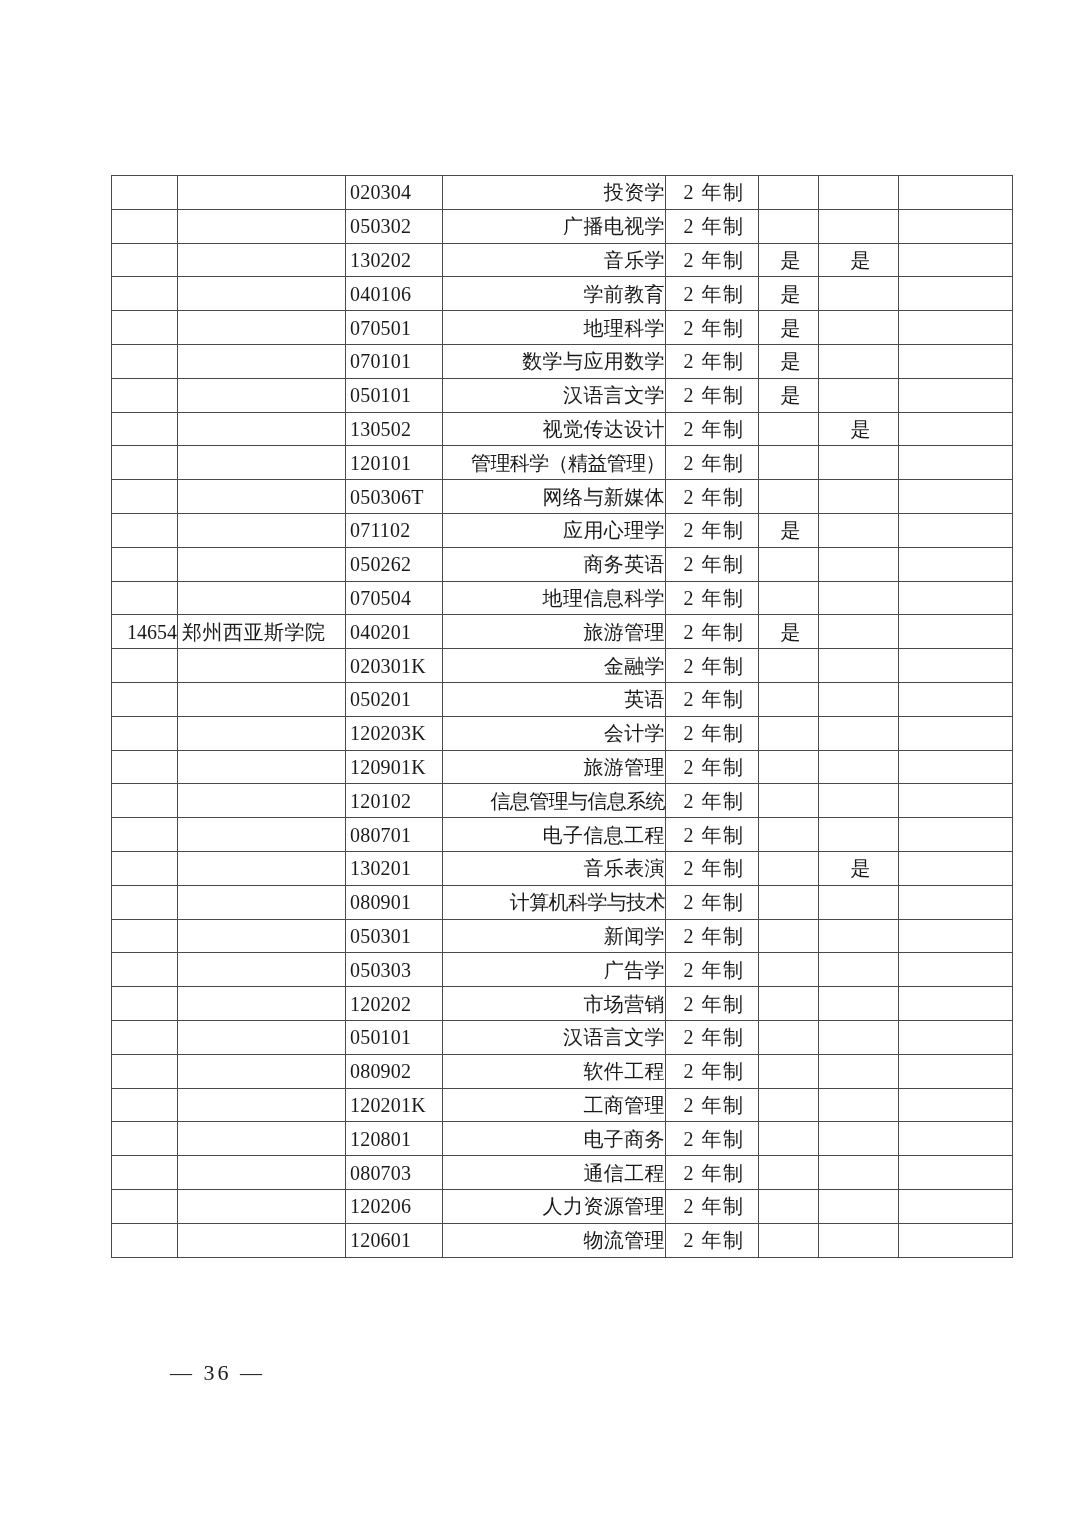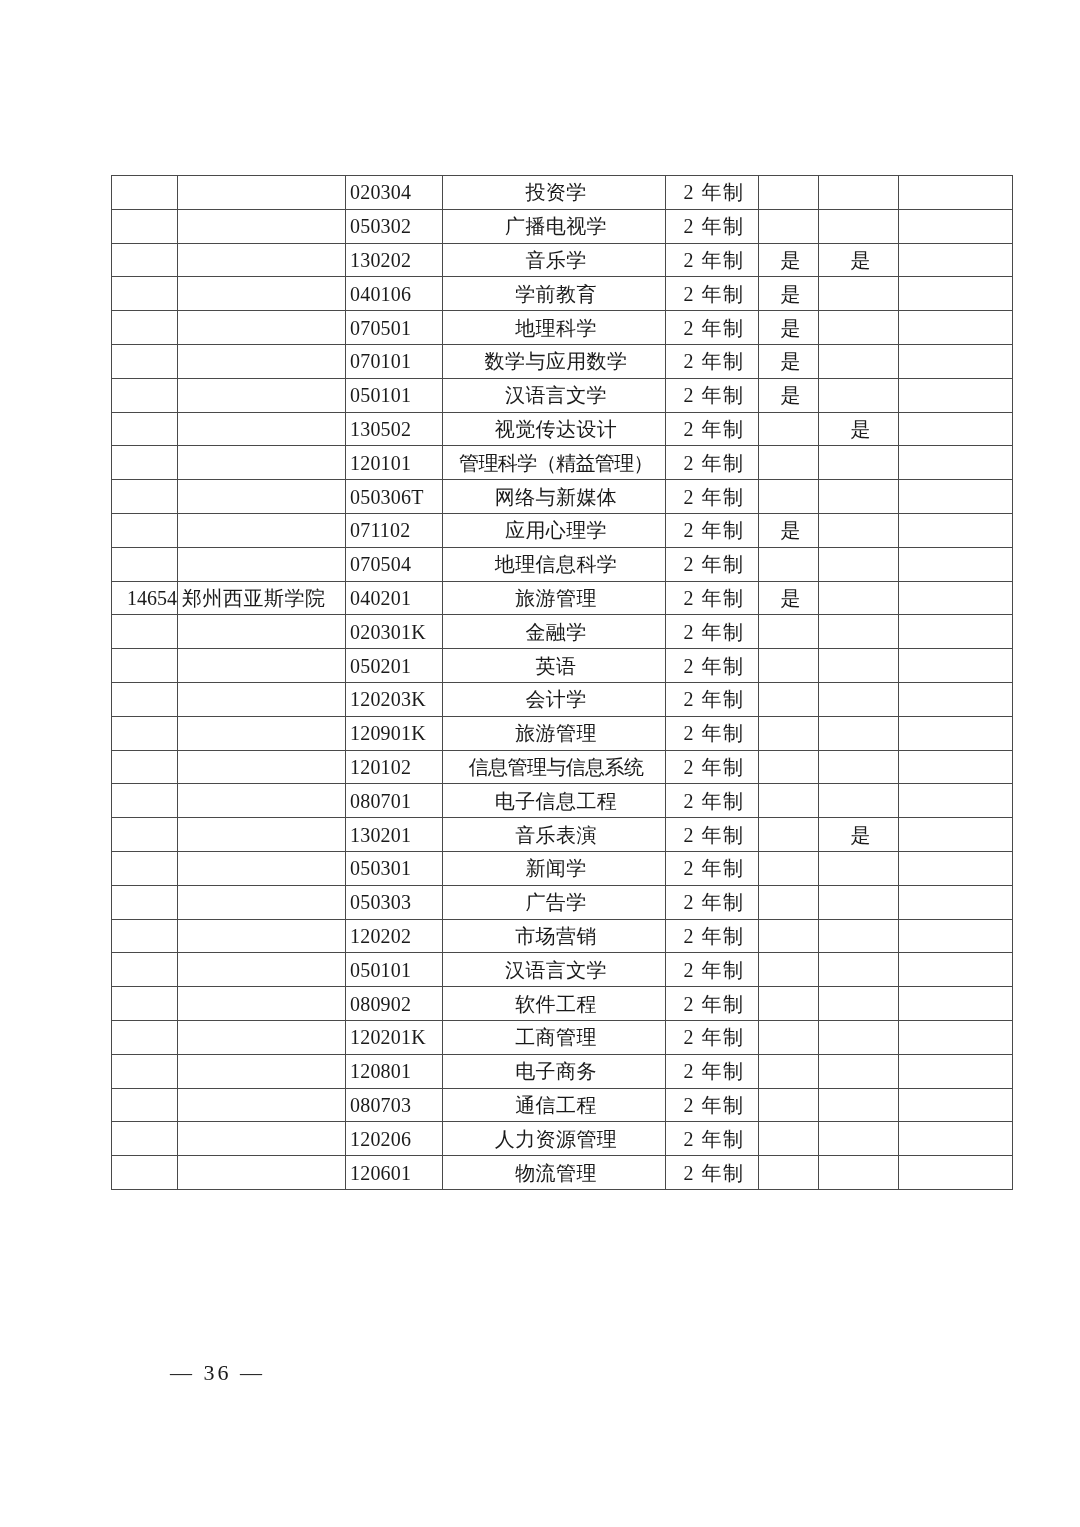--- a/index.html
+++ b/index.html
@@ -50,21 +50,21 @@
   col.c-major  { width: 97px; }
   col.c-name   { width: 223px; }
   col.c-years  { width: 93px; }
   col.c-f1     { width: 60px; }
   col.c-f2     { width: 80px; }
   col.c-f3     { width: 114px; }
 
   td.code   { text-align: right;   font-size: 21px; letter-spacing: 0px; padding-left: 2px; }
   td.school { text-align: left;   font-size: 21px; letter-spacing: 0.5px; padding-left: 2px;}
   td.major  { text-align: left;   font-size: 21px; letter-spacing: 0.2px; padding-left: 5px; }
-  td.name   { text-align: center;   font-size: 21px; letter-spacing: 0.4px; padding-left: 6px; }
+  td.name   { text-align: right;   font-size: 21px; letter-spacing: 0.4px; padding-left: 6px; }
   td.years  { text-align: center; font-size: 20px; letter-spacing: 1.5px; }
   td.flag   { text-align: center; font-size: 21px; }
 
   td.name.tight { letter-spacing: -0.6px; font-size: 20px; }
 
   
   #page-number {
     position: absolute;
     left: 150px;
     top: 1360px;
@@ -197,20 +197,30 @@
           <td class="major">071102</td>
           <td class="name">应用心理学</td>
           <td class="years">2 年制</td>
           <td class="flag">是</td>
           <td class="flag"></td>
           <td class="flag"></td>
         </tr>
         <tr>
           <td class="code"></td>
           <td class="school"></td>
+          <td class="major">050262</td>
+          <td class="name">商务英语</td>
+          <td class="years">2 年制</td>
+          <td class="flag"></td>
+          <td class="flag"></td>
+          <td class="flag"></td>
+        </tr>
+        <tr>
+          <td class="code"></td>
+          <td class="school"></td>
           <td class="major">070504</td>
           <td class="name">地理信息科学</td>
           <td class="years">2 年制</td>
           <td class="flag"></td>
           <td class="flag"></td>
           <td class="flag"></td>
         </tr>
         <tr>
           <td class="code">14654</td>
           <td class="school">郑州西亚斯学院</td>
@@ -287,20 +297,30 @@
           <td class="major">130201</td>
           <td class="name">音乐表演</td>
           <td class="years">2 年制</td>
           <td class="flag"></td>
           <td class="flag">是</td>
           <td class="flag"></td>
         </tr>
         <tr>
           <td class="code"></td>
           <td class="school"></td>
+          <td class="major">080901</td>
+          <td class="name tight">计算机科学与技术</td>
+          <td class="years">2 年制</td>
+          <td class="flag"></td>
+          <td class="flag"></td>
+          <td class="flag"></td>
+        </tr>
+        <tr>
+          <td class="code"></td>
+          <td class="school"></td>
           <td class="major">050301</td>
           <td class="name">新闻学</td>
           <td class="years">2 年制</td>
           <td class="flag"></td>
           <td class="flag"></td>
           <td class="flag"></td>
         </tr>
         <tr>
           <td class="code"></td>
           <td class="school"></td>

